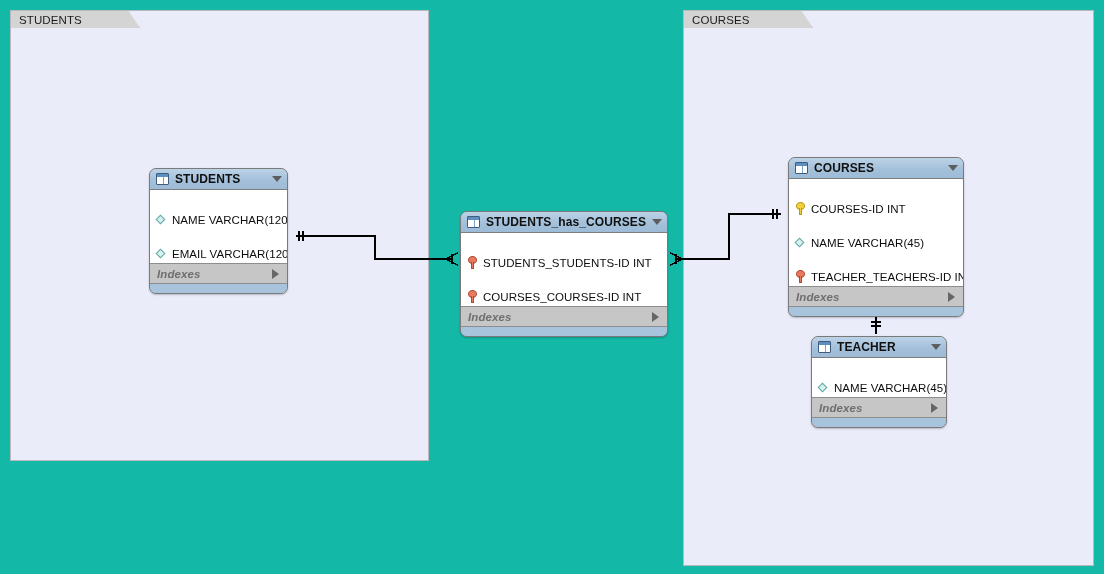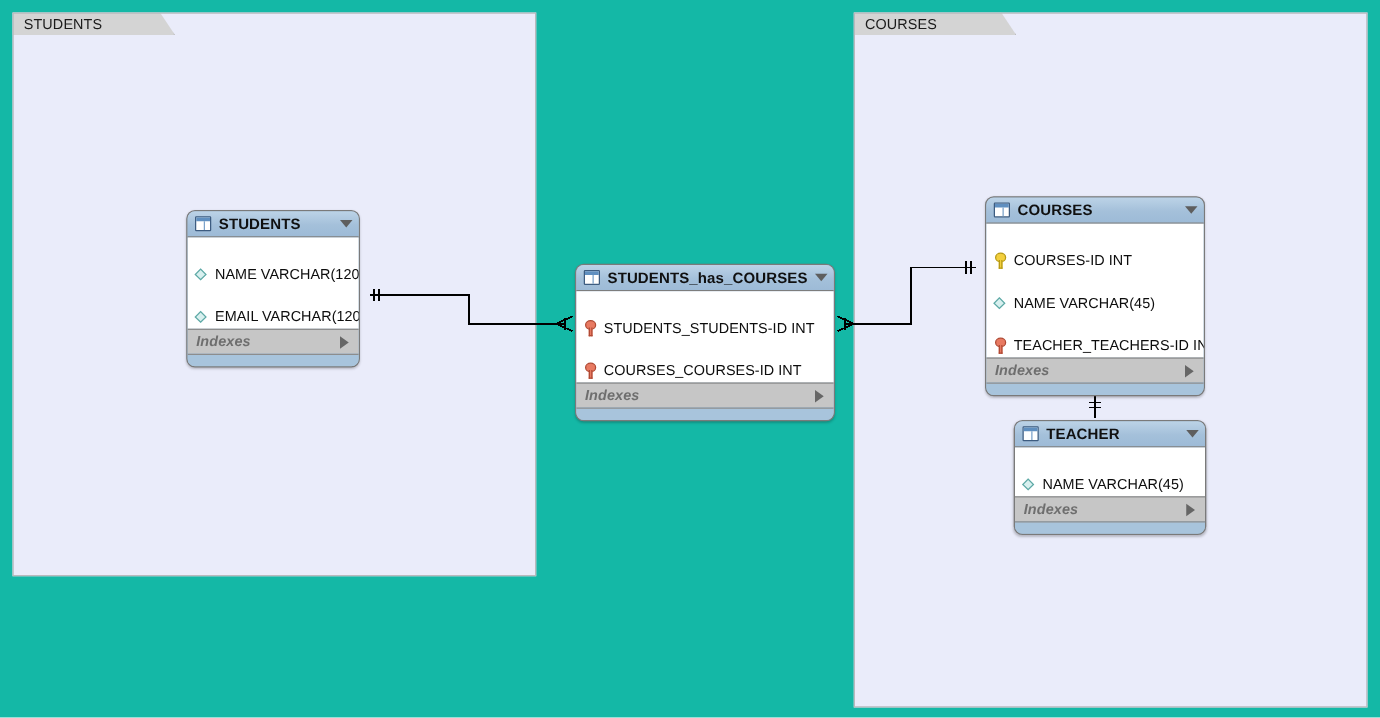--- a/index.html
+++ b/index.html
@@ -343,21 +343,21 @@
             </span>
             <span class="col-label">TEACHER_TEACHERS-ID INT</span>
           </div>
         </div>
         <div class="tbl-indexes">
           <span class="idx-label">Indexes</span>
           <span class="caret-right"></span>
         </div>
         <div class="tbl-footer"></div>
       </div>
-      <div class="tbl" style="left: 811px; top: 336px; width: 154px;">
+      <div class="tbl" style="left: 811px; top: 336px; width: 136px;">
         <div class="tbl-header">
           <span class="ico-table"></span>
           <span class="tbl-title">TEACHER</span>
           <span class="caret-down"></span>
         </div>
         <div class="tbl-cols">
           <div class="col">
             <span class="ico-diamond"></span>
             <span class="col-label">NAME VARCHAR(45)</span>
           </div>

